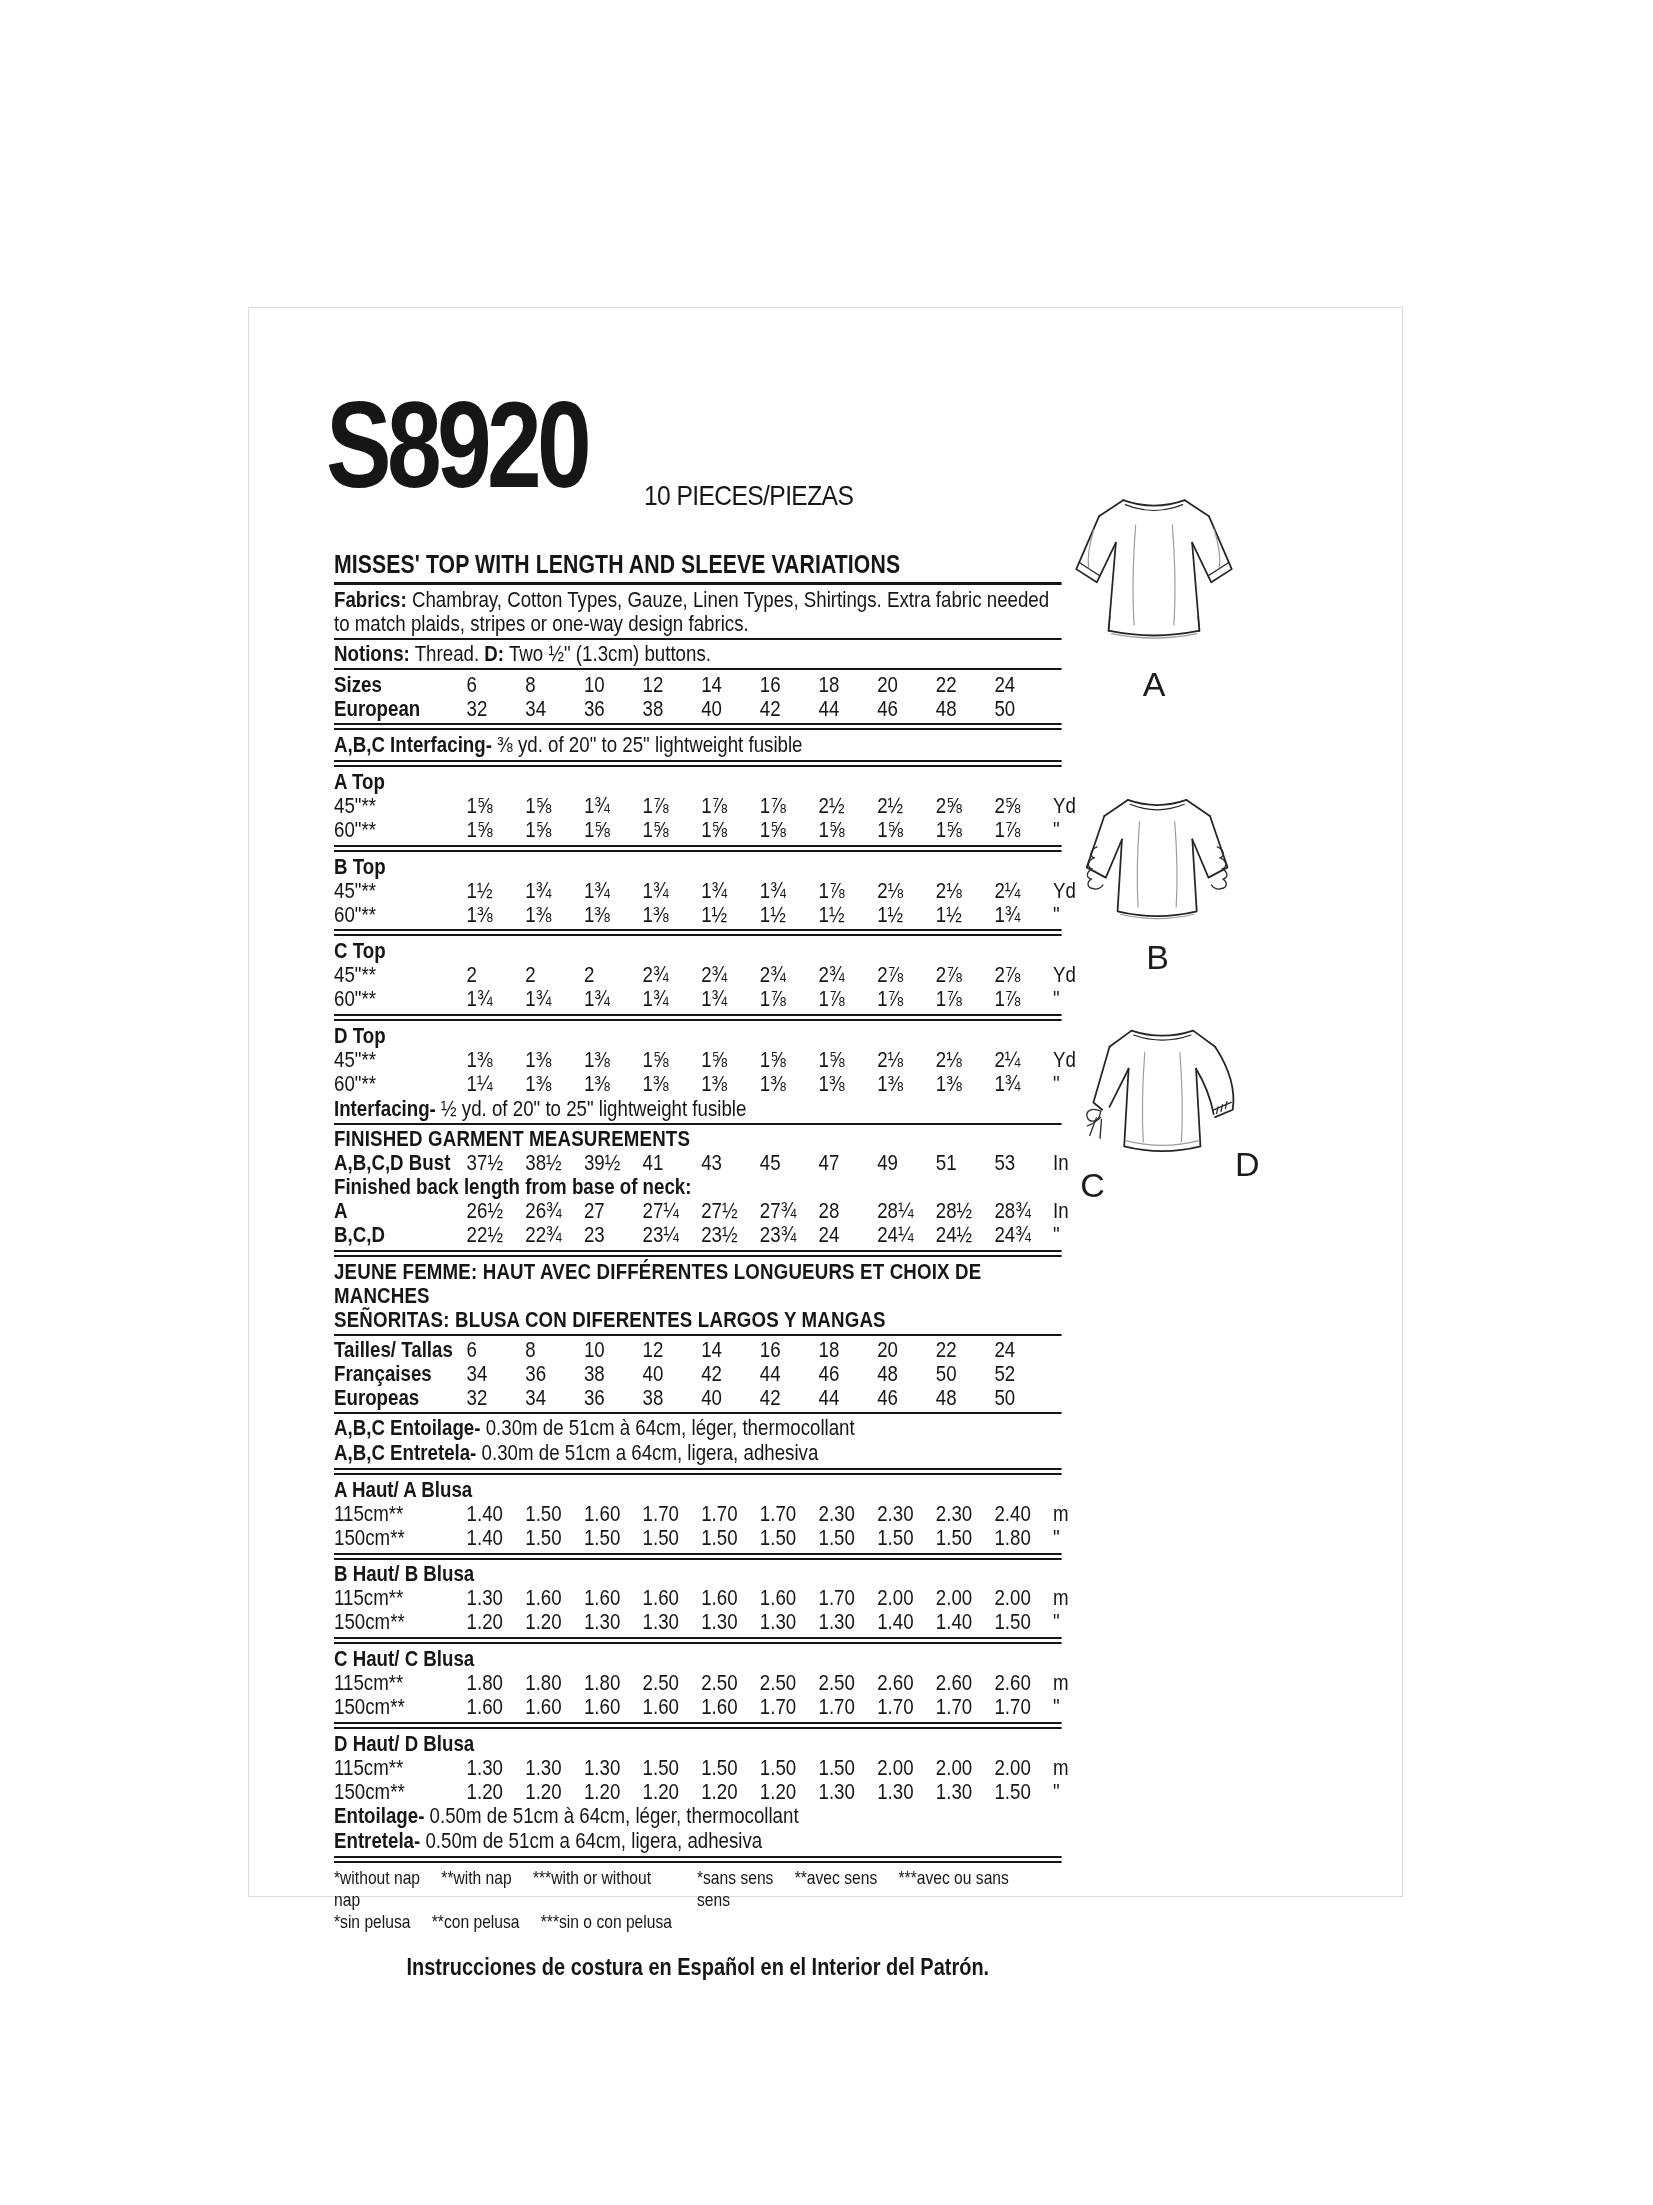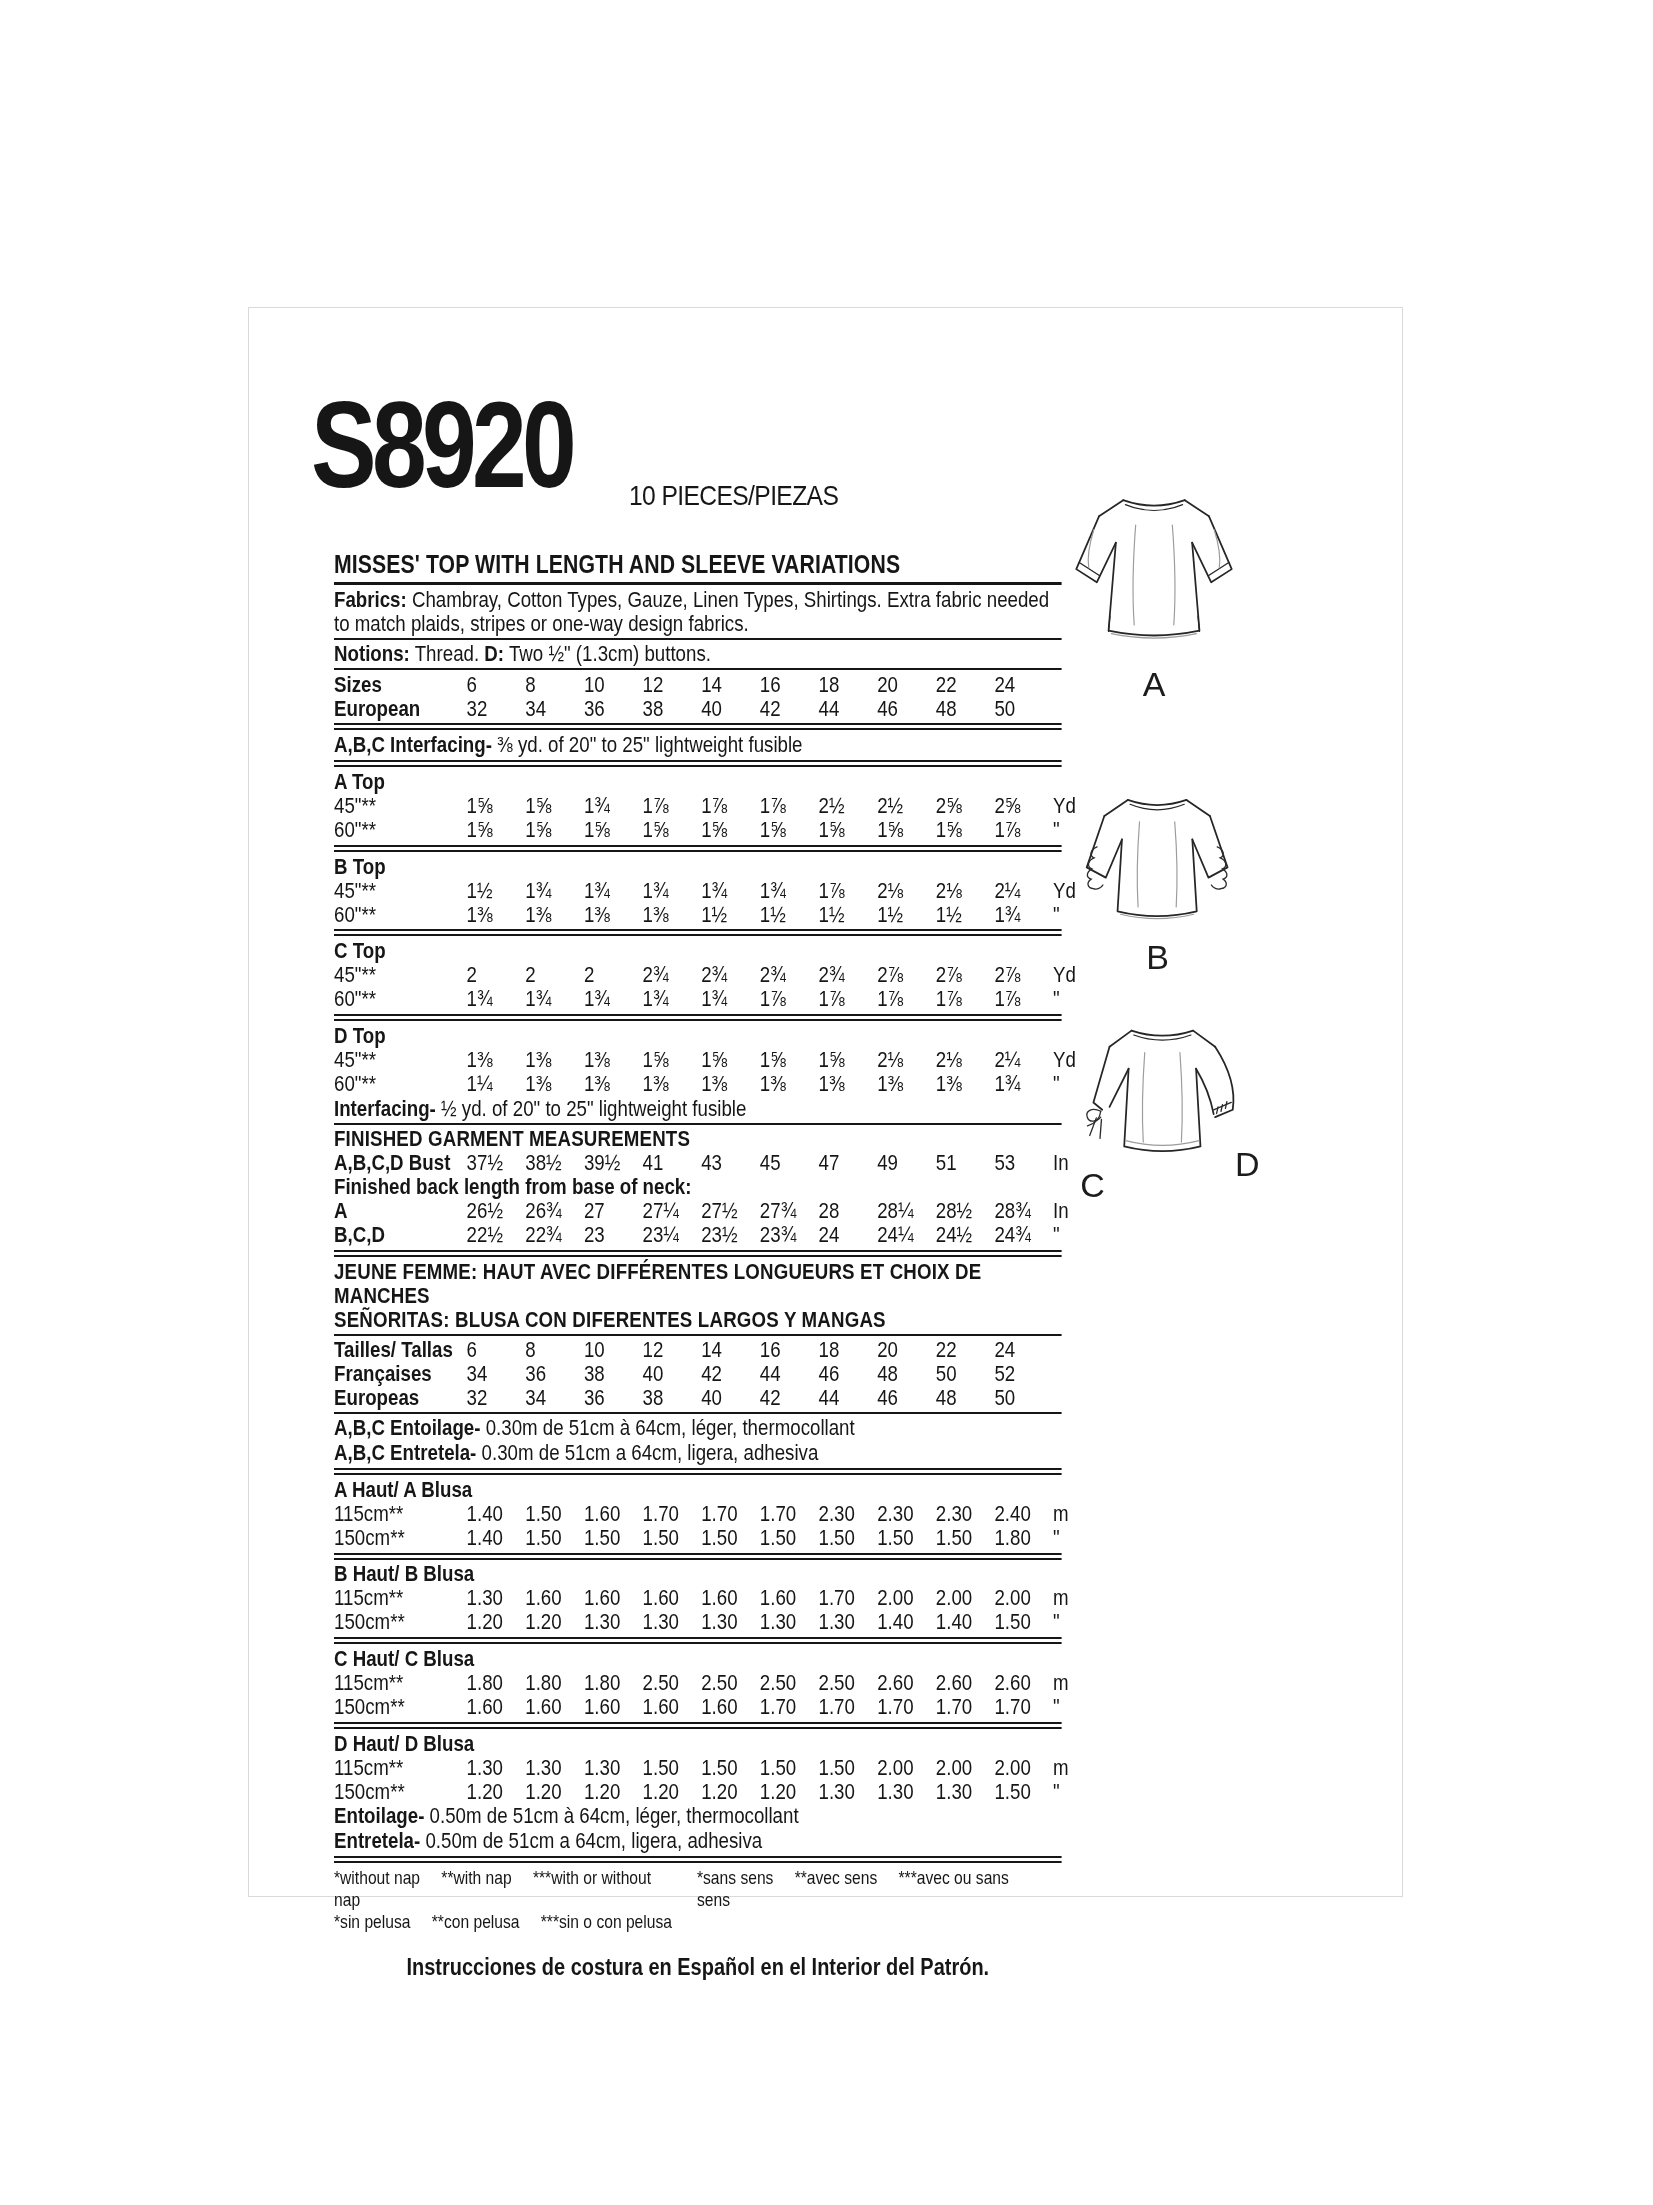--- a/index.html
+++ b/index.html
@@ -1,21 +1,21 @@
 <!DOCTYPE html>
 <html style="font-size:11.8px"><head>
 <meta charset="utf-8">
 <style>
   html,body{margin:0;padding:0;background:#ffffff;}
   .page{position:relative;width:1654px;height:2205px;background:#fff;overflow:hidden;
         font-family:"Liberation Sans","DejaVu Sans",sans-serif;color:#161616;}
   .sheet-border{position:absolute;left:248px;top:307px;width:1153px;height:1588px;
         border:1.5px solid #d9d9d9;background:#fff;}
   
-  .header{position:absolute;left:311px;top:382px;width:956px;height:140px;}
+  .header{position:absolute;left:326px;top:382px;width:956px;height:140px;}
   .pattern-num{display:inline-block;font-size:123px;line-height:125px;font-weight:700;
         letter-spacing:-5.9px;transform:scaleX(.80);transform-origin:left bottom;}
   .pieces{position:absolute;left:318px;bottom:10.3px;font-size:28px;font-weight:500;
         letter-spacing:-0.7px;white-space:nowrap;transform:scaleX(.88);transform-origin:left bottom;}
   
   .content{position:absolute;left:334px;top:550px;width:856px;
         transform:scaleX(.85);transform-origin:left top;font-size:22px;line-height:24px;}
   .p-title{font-size:25px;font-weight:700;line-height:29px;letter-spacing:0.1px;}
   .rule{border-top:2.2px solid #161616;margin:2.2px 0;}
   .rule-heavy{border-top:3.7px solid #161616;margin:2.9px 0;}

